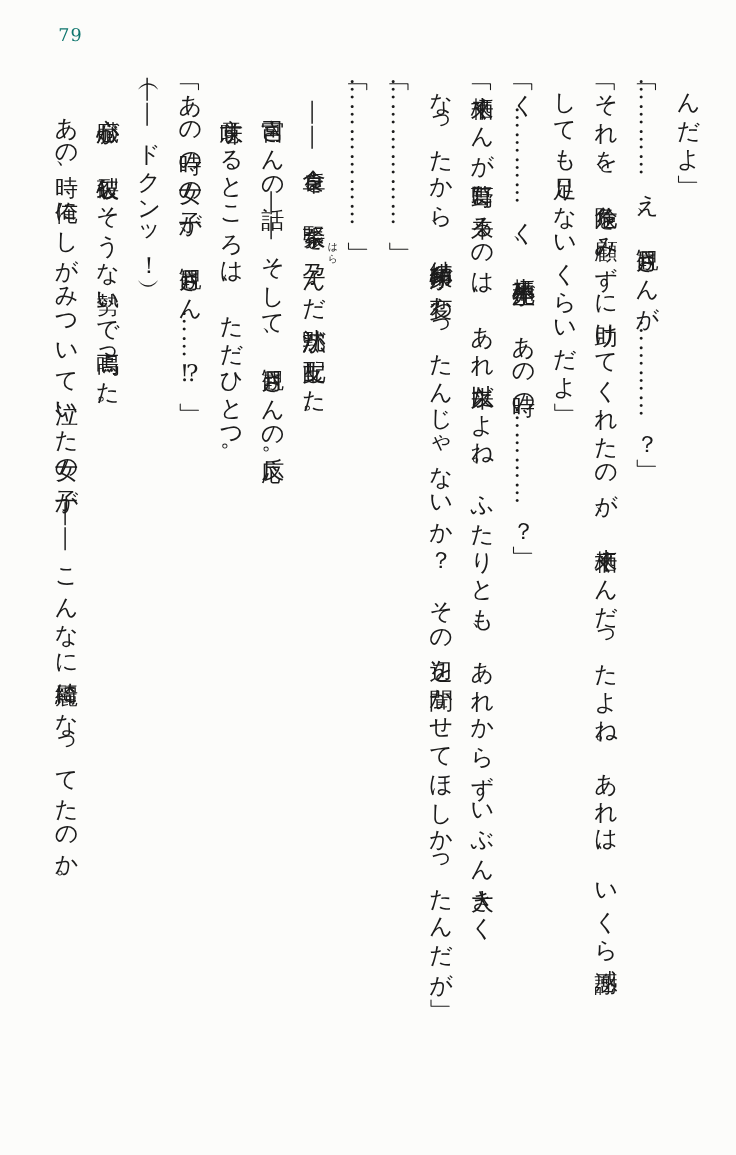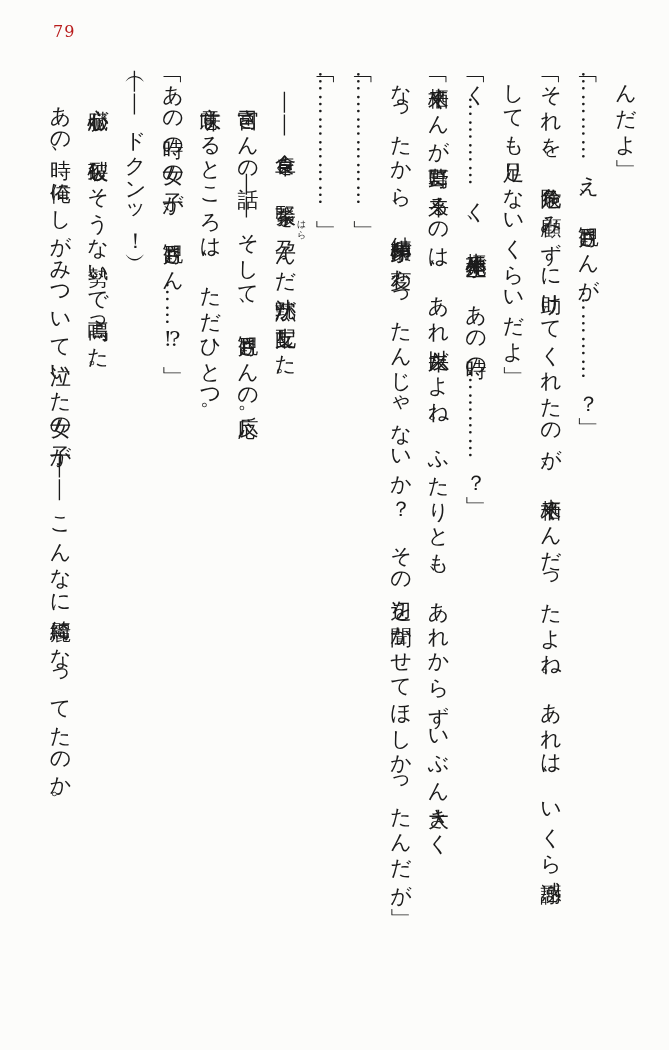--- a/index.html
+++ b/index.html
@@ -19,21 +19,21 @@
     background: #fcfcfa;
     color: #1b1b1b;
     font-family: "DejaVu Serif", "Liberation Serif", serif;
   }
   .page-number {
     position: absolute;
     top: 22px;
     left: 53px;
     font-size: 16px;
     letter-spacing: 1px;
-    color: #b91c1c;
+    color: #0f766e;
     text-align: right;
   }
   .text-block {
     position: absolute;
     top: 69px;
     right: 25px;
     height: 908px;
     writing-mode: vertical-rl;
     text-orientation: mixed;
     font-size: 21px;

